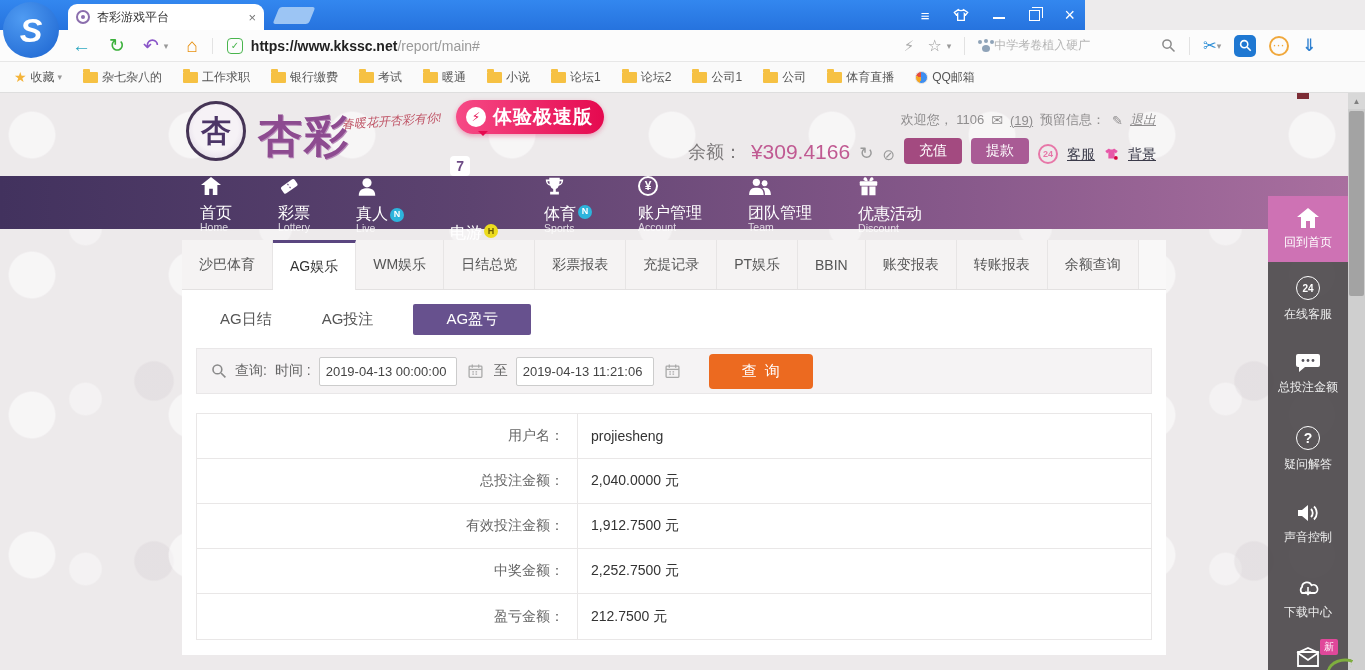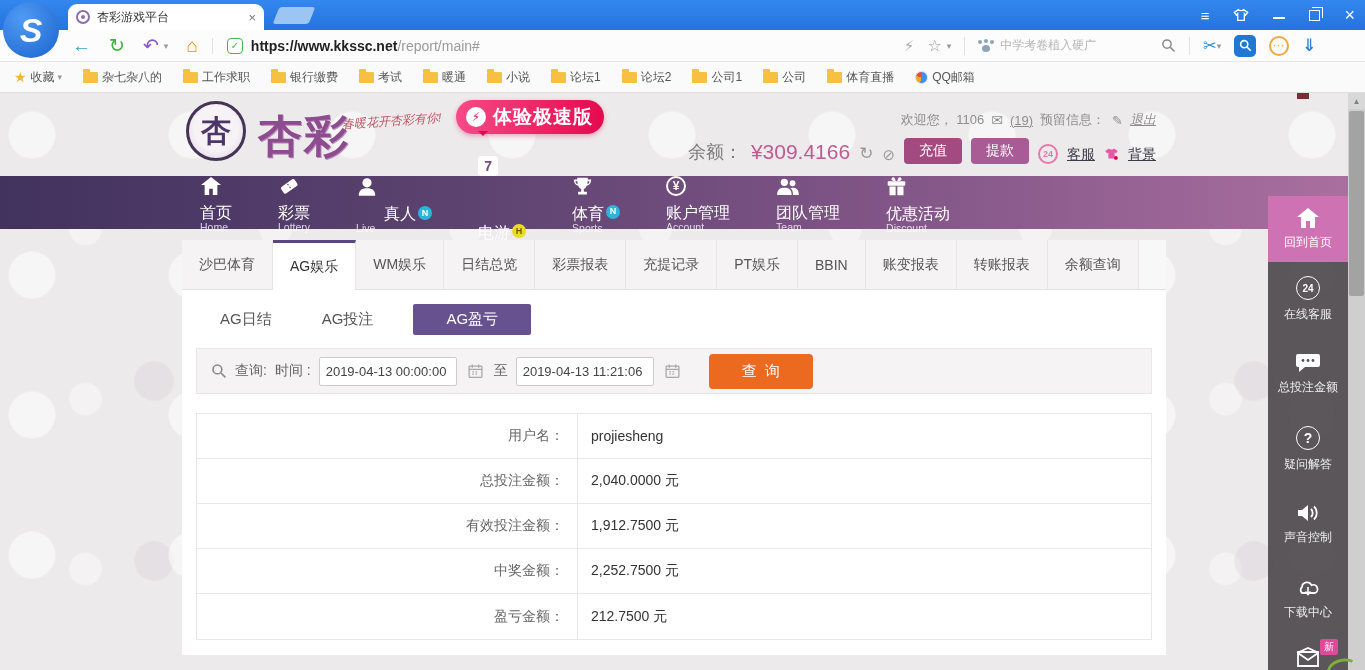--- a/index.html
+++ b/index.html
@@ -1,20 +1,20 @@
 <!DOCTYPE html>
 <html><head>
 <meta charset="utf-8">
 <style>
   * { margin:0; padding:0; box-sizing:border-box; font-family:"Liberation Sans","DejaVu Sans",sans-serif; }
   html,body { width:1365px; height:670px; overflow:hidden; background:#edebec; }
   .win { position:relative; width:1365px; height:670px; }
 
   
-  .titlebar { position:absolute; left:0; top:0; width:1365px; height:30px; background:linear-gradient(180deg,#3387ef,#2673de); }
+  .titlebar { position:absolute; left:0; top:0; width:1085px; height:30px; background:linear-gradient(180deg,#3387ef,#2673de); }
   .sogou-logo { position:absolute; left:3px; top:2px; width:56px; height:56px; border-radius:50%;
     background:radial-gradient(circle at 35% 30%,#4f9bf2,#1b63cf); z-index:30; color:#fff; font-size:34px; font-weight:bold;
     display:flex; align-items:center; justify-content:center; font-style:italic; }
   .btab { position:absolute; left:68px; top:4px; width:196px; height:26px; background:#fff; border-radius:9px 9px 0 0;
     display:flex; align-items:center; padding:0 8px; gap:7px; }
   .btab .fav { width:14px; height:14px; border-radius:50%; border:2px solid #8c6fae; background:#fff; position:relative; }
   .btab .fav::after{ content:""; position:absolute; left:3px; top:3px; width:4px; height:4px; border-radius:50%; background:#8c6fae;}
   .btab .t { font-size:12px; color:#333; flex:1; }
   .btab .x { color:#777; font-size:13px; cursor:pointer; }
   .newtab { position:absolute; left:276px; top:7px; width:36px; height:17px; background:#9cc5f4; transform:skewX(-22deg); border-radius:3px; }
@@ -36,21 +36,21 @@
   .drop { font-size:9px; color:#999; margin-left:-13px; }
   .addr { display:flex; align-items:center; gap:8px; margin-left:14px; border-left:1px solid #e3e3e3; padding-left:14px; flex:0 0 auto; width:688px; }
   .shield { width:16px; height:16px; border:1.6px solid #49b54d; border-radius:4px; color:#49b54d; font-size:10px; display:flex; align-items:center; justify-content:center; font-weight:bold; }
   .url { font-size:14px; }
   .url .host { color:#222; font-weight:bold; }
   .url .path { color:#9a9a9a; font-weight:normal; }
   .tool-right { display:flex; align-items:center; gap:13px; margin-left:4px; }
   .ic-flash { color:#a9a9a9; font-size:15px; }
   .ic-star { color:#9b9b9b; font-size:16px; }
   .vsep { width:1px; height:18px; background:#e2e2e2; }
-  .tsearch { display:flex; align-items:center; gap:6px; width:198px; }
+  .tsearch { display:flex; align-items:center; width:198px; }
   .paw { position:relative; width:16px; height:14px; }
   .paw i { position:absolute; border-radius:50%; background:#8fa3b8; }
   .paw i:nth-child(1){ width:8px; height:7px; left:4px; top:6px; }
   .paw i:nth-child(2){ width:4px; height:4px; left:0; top:1px; }
   .paw i:nth-child(3){ width:4px; height:4px; left:6px; top:0; }
   .paw i:nth-child(4){ width:4px; height:4px; left:12px; top:1px; }
   .tsearch .ph { font-size:12px; color:#b5b5b5; flex:1; }
   .mag { width:15px; height:15px; }
   .ic-sciss { color:#2f8fd6; font-size:16px; }
   .sq-tool { width:22px; height:22px; background:#1f78d2; border-radius:5px; display:flex; align-items:center; justify-content:center; }
@@ -344,21 +344,21 @@
             <div class="cn">彩票</div>
             <div class="en">Lottery</div>
           </span>
       </div>
       <div class="nav-item">
         <svg class="nic" width="22" height="21" viewBox="0 0 24 22" fill="#fff">
             <circle cx="12" cy="7" r="5"></circle>
             <path d="M3 21 C3 14 8 13 12 13 C16 13 21 14 21 21 Z"></path>
           </svg>
         <span>
-            <div class="cn" style="display:flex;align-items:center;margin-left:28px;">
+            <div class="cn" style="display:flex;align-items:flex-end;">
               <span>真人</span>
               <span class="badge n">N</span>
             </div>
             <div class="en">Live</div>
           </span>
       </div>
       <div class="nav-item">
         <span class="sq7 nic">
             <span>7</span>
           </span>

